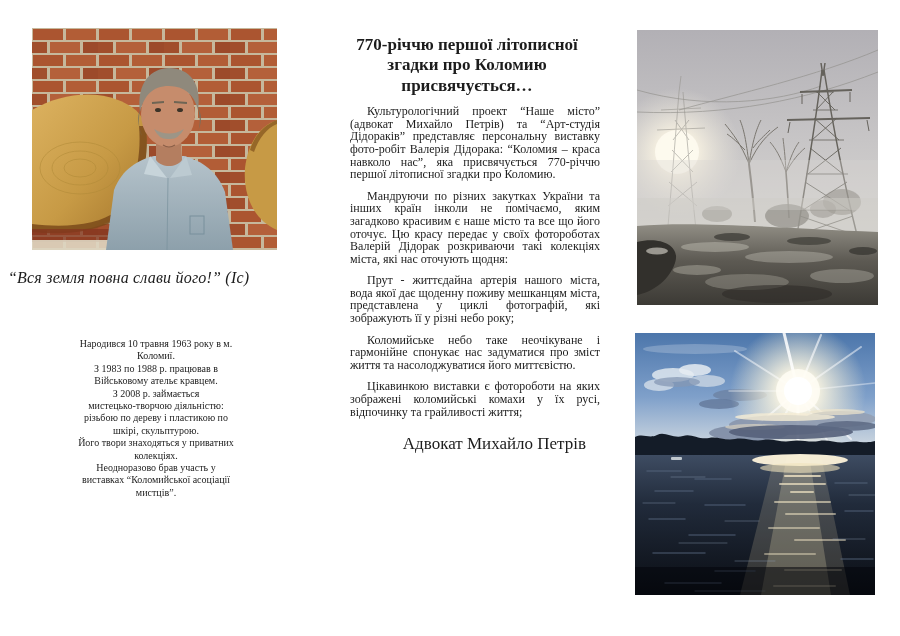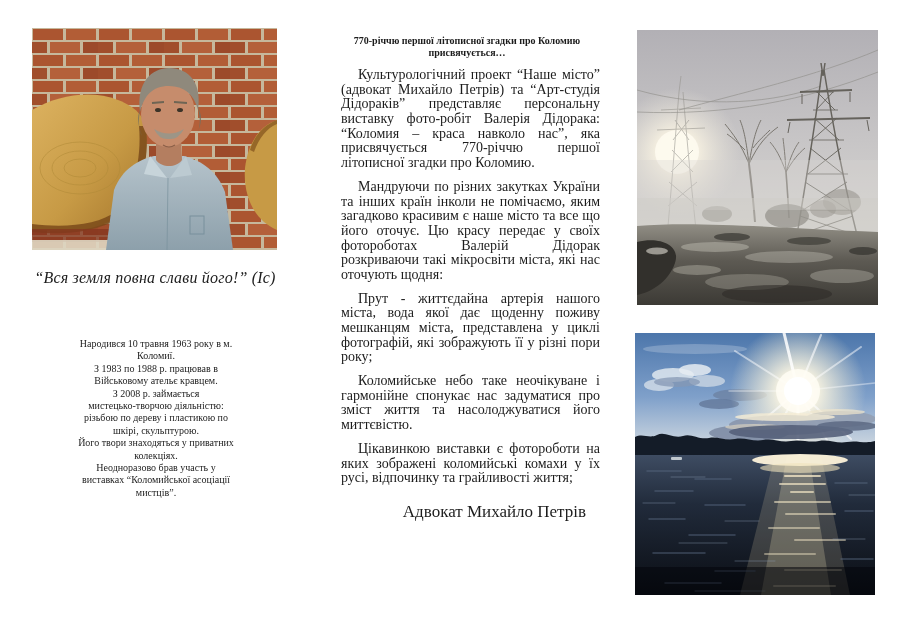--- a/index.html
+++ b/index.html
@@ -7,36 +7,36 @@
     position:relative;width:900px;height:636px;background:#ffffff;
     font-family:"Liberation Serif","DejaVu Serif",serif;color:#1c1c1c;
     overflow:hidden;margin:0 auto;
   }
   .photo{position:absolute;display:block;}
   .photo svg{display:block;}
 
   
   .quote{
     position:absolute;left:8px;top:269px;width:294px;
-    font-style:italic;font-size:16px;text-align:center;letter-spacing:.2px;
+    font-style:italic;font-size:16px;text-align:left;letter-spacing:.2px;
   }
   .bio{
     position:absolute;left:12px;top:338px;width:288px;
     font-size:10px;line-height:1.24;text-align:center;white-space:pre-line;
   }
 
   
   .col-center{position:absolute;left:334px;top:35px;width:266px;}
   .article-title{
-    font-size:10px;font-weight:bold;text-align:center;
+    font-size:17px;font-weight:bold;text-align:center;
     line-height:1.2;margin:0 0 9px 0;
   }
   .col-center p{
-    font-size:14px;line-height:1.05;text-align:justify;
-    text-indent:17px;margin:0 0 9px 7px;
+    font-size:12px;line-height:1.05;text-align:justify;
+    text-indent:17px;margin:0 0 9px 16px;
   }
   .col-center p.no-indent{text-indent:0;}
   .signature{
     font-size:17px;text-align:right;padding-right:14px;margin-top:16px;
   }
 </style>
 </head>
 <body>
 
 <div class="page">
@@ -110,22 +110,22 @@
 шкірі, скульптурою.
 Його твори знаходяться у приватних
 колекціях.
 Неодноразово брав участь у
 виставках “Коломийської асоціації
 мистців”.</div>
 
   <div class="col-center">
     <h1 class="article-title">770-річчю першої літописної згадки про Коломию присвячується…</h1>
     <p>Культурологічний проект “Наше місто” (адвокат Михайло Петрів) та “Арт-студія Дідораків”  представляє персональну виставку фото-робіт Валерія Дідорака: “Коломия – краса навколо нас”, яка присвячується 770-річчю першої літописної згадки про Коломию.</p>
-    <p>Мандруючи по різних закутках України та інших країн інколи не помічаємо, яким загадково красивим є наше місто та все що його оточує. Цю красу передає у своїх фотороботах Валерій Дідорак розкриваючи такі мікросвіти міста, які нас оточують щодня:</p>
-    <p>Прут - життєдайна артерія нашого міста, вода якої дає щоденну поживу мешканцям міста, представлена у циклі фотографій, які  зображують її у різні пори року;</p>
+    <p>Мандруючи по різних закутках України та інших країн інколи не помічаємо, яким загадково красивим є наше місто та все що його оточує. Цю красу передає у своїх фотороботах Валерій Дідорак розкриваючи такі колекціях міста, які нас оточують щодня:</p>
+    <p>Прут - життєдайна артерія нашого міста, вода якої дає щоденну поживу мешканцям міста, представлена у циклі фотографій, які  зображують її у різні небо року;</p>
     <p>Коломийське небо таке неочікуване і гармонійне спонукає нас задуматися про зміст життя та насолоджуватися його миттєвістю.</p>
     <p>Цікавинкою виставки є  фотороботи на яких зображені коломийські комахи у їх русі, відпочинку та грайливості життя;</p>
     <div class="signature">Адвокат Михайло Петрів</div>
   </div>
 
   <div class="photo" style="left:637px;top:30px;width:241px;height:275px;">
     <svg width="241" height="275" viewBox="0 0 241 275">
       <defs>
         <linearGradient id="fogSky" x1="0" y1="0" x2="0" y2="1">
           <stop offset="0" stop-color="#b2b0b5"></stop>

